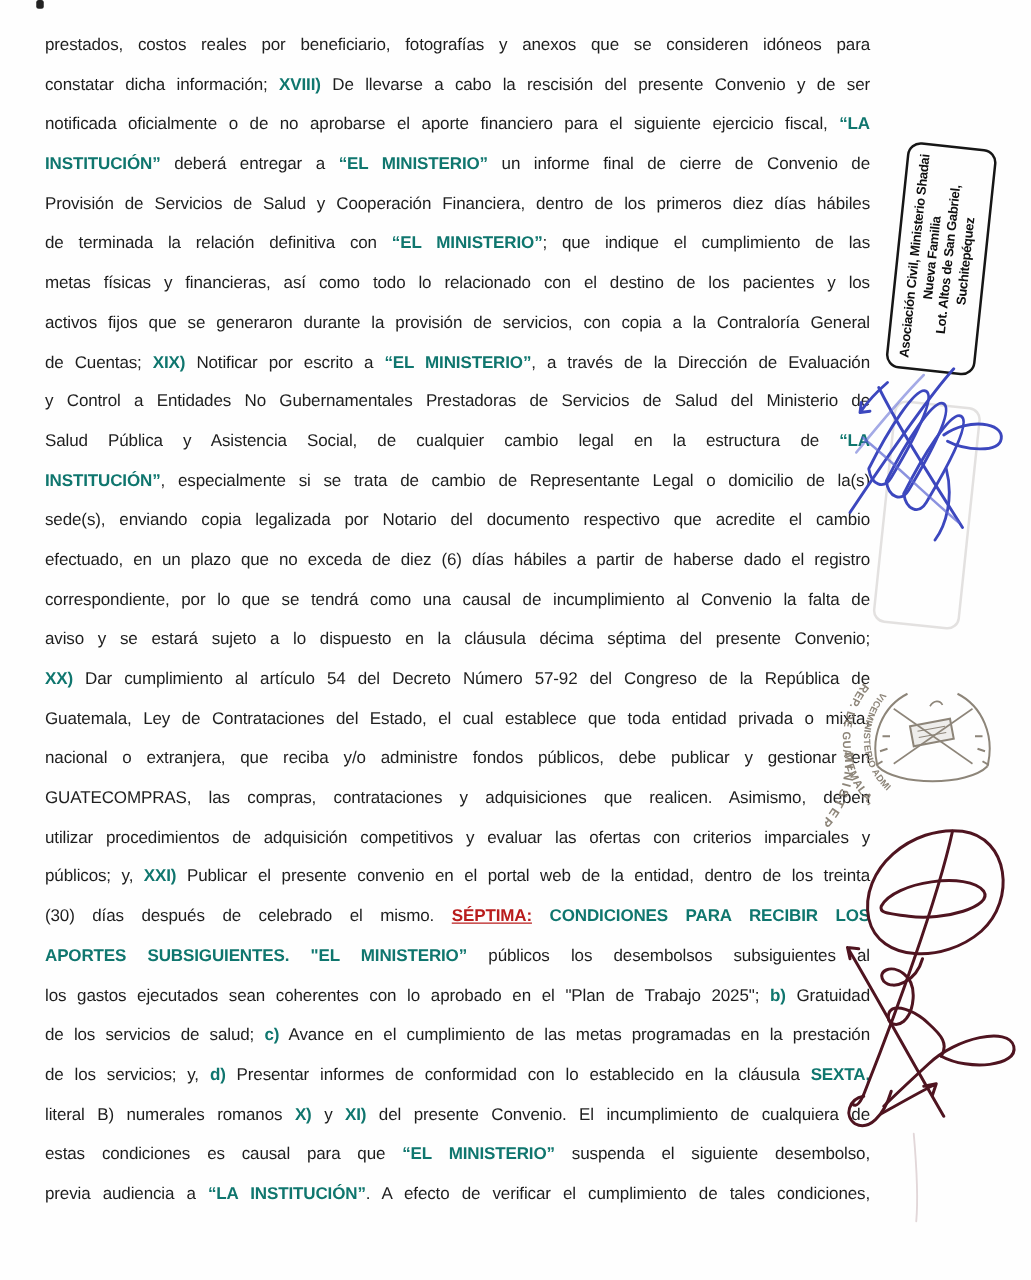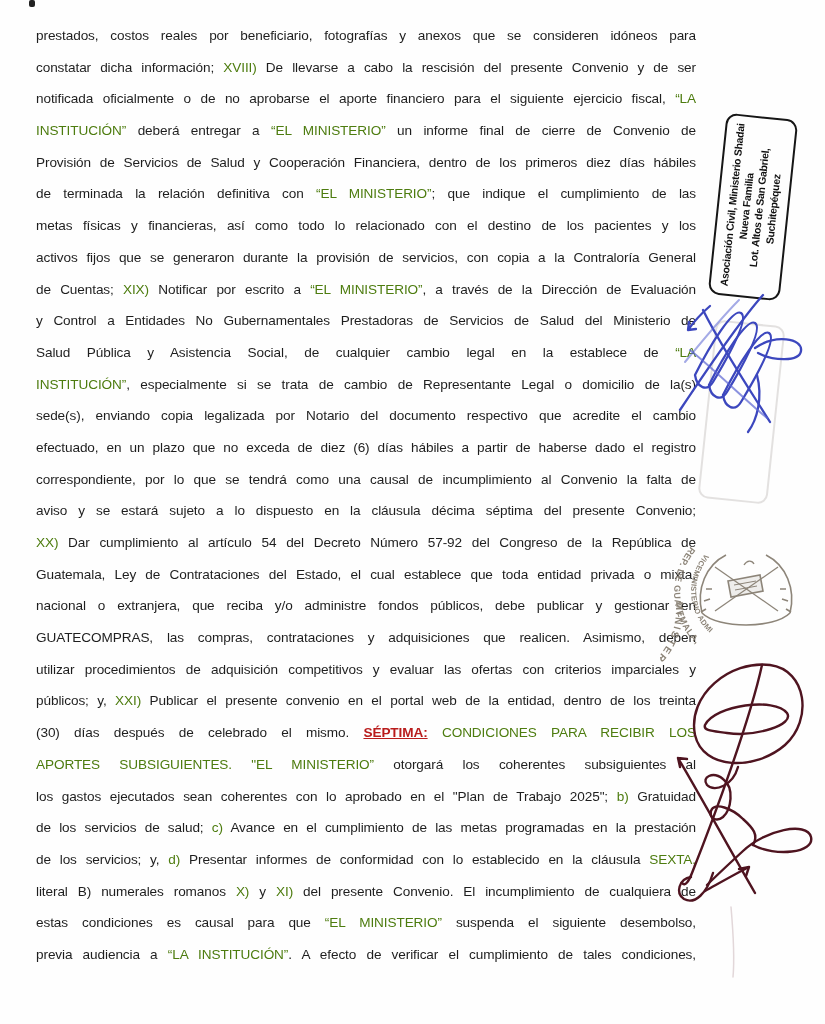--- a/index.html
+++ b/index.html
@@ -14,21 +14,21 @@
   }
   .text-col{
     position:absolute;left:36px;top:20px;width:660px;
   }
   .line{
     height:31.7px;line-height:31.7px;
     font-size:13.6px;letter-spacing:-0.1px;
     text-align:justify;text-align-last:justify;
     white-space:normal;color:#1e1e1e;
   }
-  .line span.b{font-weight:normal;color:#4d7c0f;}
+  .line span.b{font-weight:bold;color:#0f766e;}
   .line span.bu{font-weight:bold;color:#b91c1c;text-decoration:underline;}
   .speck{position:absolute;left:29px;top:0;width:6px;height:7px;background:#222;border-radius:2px;}
   
   .stamp{
     position:absolute;left:662px;top:171px;width:178px;height:68px;
     transform:rotate(-84deg);transform-origin:center;
     border:2.5px solid #161616;border-radius:11px;
     display:flex;flex-direction:column;justify-content:center;align-items:center;
     background:rgba(255,255,255,0.0);
   }
@@ -62,34 +62,34 @@
       <div class="line"><span>prestados, costos reales por beneficiario, fotografías y anexos que se consideren idóneos para</span></div>
       <div class="line"><span>constatar dicha información; </span><span class="b">XVIII)</span><span> De llevarse a cabo la rescisión del presente Convenio y de ser</span></div>
       <div class="line"><span>notificada oficialmente o de no aprobarse el aporte financiero para el siguiente ejercicio fiscal, </span><span class="b">“LA</span></div>
       <div class="line"><span class="b">INSTITUCIÓN”</span><span> deberá entregar a </span><span class="b">“EL MINISTERIO”</span><span> un informe final de cierre de Convenio de</span></div>
       <div class="line"><span>Provisión de Servicios de Salud y Cooperación Financiera, dentro de los primeros diez días hábiles</span></div>
       <div class="line"><span>de terminada la relación definitiva con </span><span class="b">“EL MINISTERIO”</span><span>; que indique el cumplimiento de las</span></div>
       <div class="line"><span>metas físicas y financieras, así como todo lo relacionado con el destino de los pacientes y los</span></div>
       <div class="line"><span>activos fijos que se generaron durante la provisión de servicios, con copia a la Contraloría General</span></div>
       <div class="line"><span>de Cuentas; </span><span class="b">XIX)</span><span> Notificar por escrito a </span><span class="b">“EL MINISTERIO”</span><span>, a través de la Dirección de Evaluación</span></div>
       <div class="line"><span>y Control a Entidades No Gubernamentales Prestadoras de Servicios de Salud del Ministerio de</span></div>
-      <div class="line"><span>Salud Pública y Asistencia Social, de cualquier cambio legal en la establece de </span><span class="b">“LA</span></div>
+      <div class="line"><span>Salud Pública y Asistencia Social, de cualquier cambio legal en la estructura de </span><span class="b">“LA</span></div>
       <div class="line"><span class="b">INSTITUCIÓN”</span><span>, especialmente si se trata de cambio de Representante Legal o domicilio de la(s)</span></div>
       <div class="line"><span>sede(s), enviando copia legalizada por Notario del documento respectivo que acredite el cambio</span></div>
       <div class="line"><span>efectuado, en un plazo que no exceda de diez (6) días hábiles a partir de haberse dado el registro</span></div>
       <div class="line"><span>correspondiente, por lo que se tendrá como una causal de incumplimiento al Convenio la falta de</span></div>
       <div class="line"><span>aviso y se estará sujeto a lo dispuesto en la cláusula décima séptima del presente Convenio;</span></div>
       <div class="line"><span class="b">XX)</span><span> Dar cumplimiento al artículo 54 del Decreto Número 57-92 del Congreso de la República de</span></div>
       <div class="line"><span>Guatemala, Ley de Contrataciones del Estado, el cual establece que toda entidad privada o mixta,</span></div>
       <div class="line"><span>nacional o extranjera, que reciba y/o administre fondos públicos, debe publicar y gestionar en</span></div>
       <div class="line"><span>GUATECOMPRAS, las compras, contrataciones y adquisiciones que realicen. Asimismo, deben</span></div>
       <div class="line"><span>utilizar procedimientos de adquisición competitivos y evaluar las ofertas con criterios imparciales y</span></div>
       <div class="line"><span>públicos; y, </span><span class="b">XXI)</span><span> Publicar el presente convenio en el portal web de la entidad, dentro de los treinta</span></div>
       <div class="line"><span>(30) días después de celebrado el mismo. </span><span class="bu">SÉPTIMA:</span><span class="b"> CONDICIONES PARA RECIBIR LOS</span></div>
-      <div class="line"><span class="b">APORTES SUBSIGUIENTES. "EL MINISTERIO”</span><span> otorgará los coherentes subsiguientes al</span></div>
+      <div class="line"><span class="b">APORTES SUBSIGUIENTES. "EL MINISTERIO”</span><span> públicos los desembolsos subsiguientes al</span></div>
       <div class="line"><span>los gastos ejecutados sean coherentes con lo aprobado en el "Plan de Trabajo 2025"; </span><span class="b">b)</span><span> Gratuidad</span></div>
       <div class="line"><span>de los servicios de salud; </span><span class="b">c)</span><span> Avance en el cumplimiento de las metas programadas en la prestación</span></div>
       <div class="line"><span>de los servicios; y, </span><span class="b">d)</span><span> Presentar informes de conformidad con lo establecido en la cláusula </span><span class="b">SEXTA,</span></div>
       <div class="line"><span>literal B) numerales romanos </span><span class="b">X)</span><span> y </span><span class="b">XI)</span><span> del presente Convenio. El incumplimiento de cualquiera de</span></div>
       <div class="line"><span>estas condiciones es causal para que </span><span class="b">“EL MINISTERIO”</span><span> suspenda el siguiente desembolso,</span></div>
       <div class="line"><span>previa audiencia a </span><span class="b">“LA INSTITUCIÓN”</span><span>. A efecto de verificar el cumplimiento de tales condiciones,</span></div>
     </div>
 
   <div class="stamp">
     <div class="sline">Asociación Civil, Ministerio Shadai</div>

